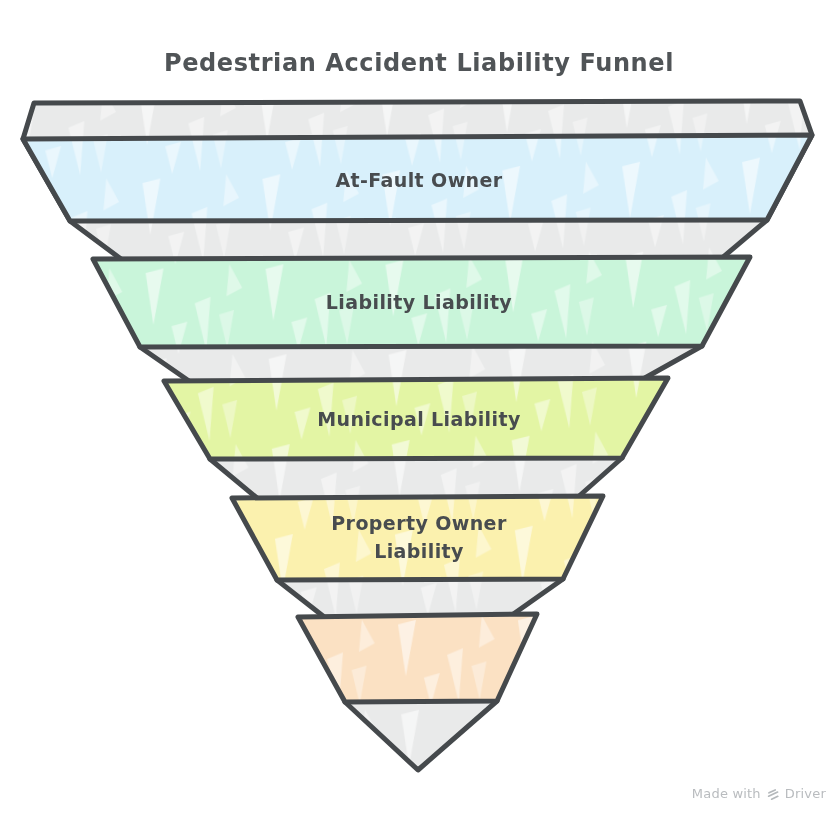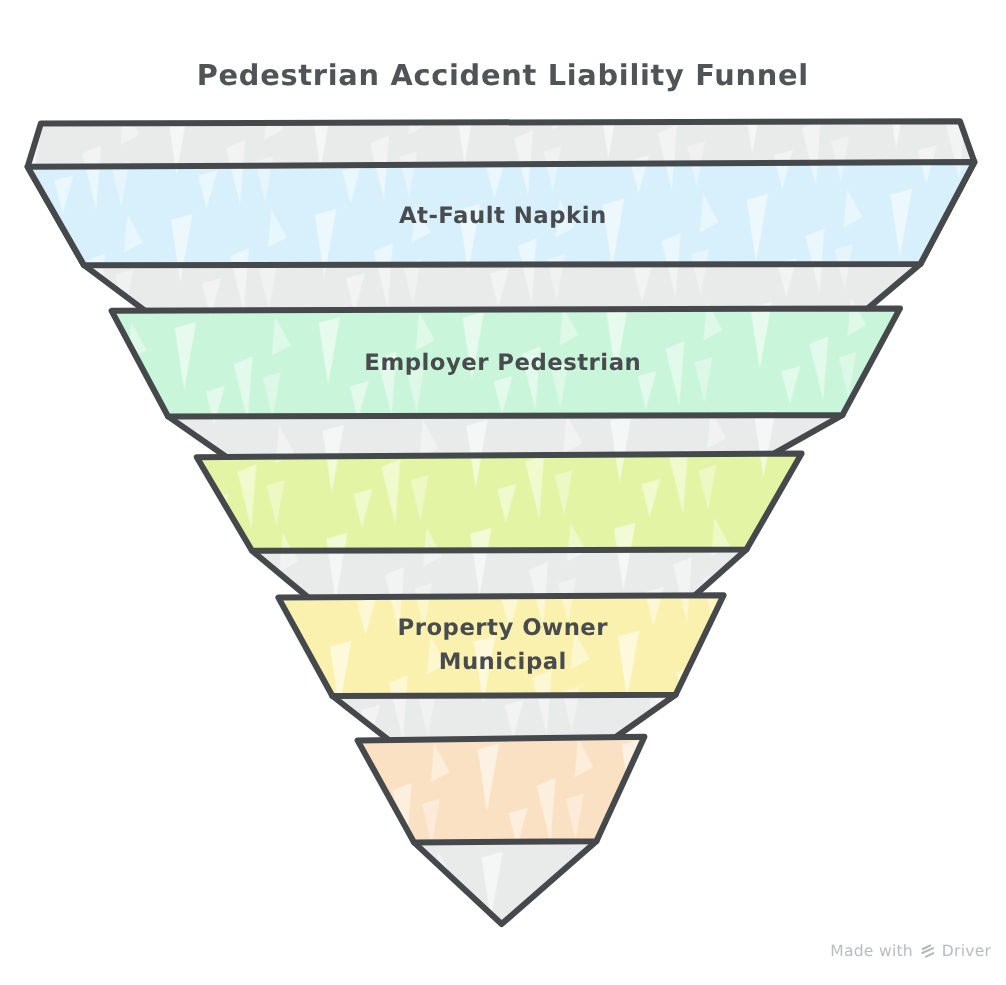--- a/index.html
+++ b/index.html
@@ -47,21 +47,21 @@
     color: #484c4f;
   }
   .lvl-label.w-wide  { width: 520px; }
   .lvl-label.w-mid   { width: 250px; }
   .lvl-label.w-small { width: 185px; }
   .watermark {
     position: absolute;
     right: 12px;
     top: 786px;
     display: flex;
-    align-items: flex-start;
+    align-items: flex-end;
     gap: 5px;
     font-size: 13px;
     color: #b9bcbf;
     letter-spacing: 0.2px;
     text-decoration: none;
     cursor: pointer;
   }
   .napkin-logo {
     display: inline-block;
   }
@@ -114,23 +114,24 @@
       <polygon fill="none" stroke-width="5" stroke-linejoin="round" points="232,498 603,496 563,579 277,580" stroke="#45494c"></polygon>
     </g>
 
     <g>
       <polygon points="298,617 537,614 497,701 345,702" fill="#fbe1c3"></polygon>
       <polygon fill="url(#streaks)" points="298,617 537,614 497,701 345,702"></polygon>
       <polygon fill="none" stroke-width="5" stroke-linejoin="round" points="298,617 537,614 497,701 345,702" stroke="#45494c"></polygon>
     </g>
   </svg>
 
-  <div class="lvl-label w-wide" style="top:181px">At-Fault Napkin</div>
-  <div class="lvl-label w-wide" style="top:303px">Employer Pedestrian</div>
-  <div class="lvl-label w-mid" style="top:538px">Property Owner Municipal</div>
+  <div class="lvl-label w-wide" style="top:181px">At-Fault Owner</div>
+  <div class="lvl-label w-wide" style="top:303px">Liability Liability</div>
+  <div class="lvl-label w-wide" style="top:420px">Municipal Liability</div>
+  <div class="lvl-label w-mid" style="top:538px">Property Owner Liability</div>
 
   <div class="watermark">
     <span>Made with</span>
     <svg class="napkin-logo" width="14" height="13" viewBox="0 0 14 13">
       <g stroke="#b4b8bb" stroke-width="1.7" stroke-linecap="round" fill="none">
         <path d="M3,4.8 L9.2,1.9"></path>
         <path d="M2.6,8.2 L11.6,4.1"></path>
         <path d="M5.6,11.2 L11.8,8.3"></path>
       </g>
     </svg>

